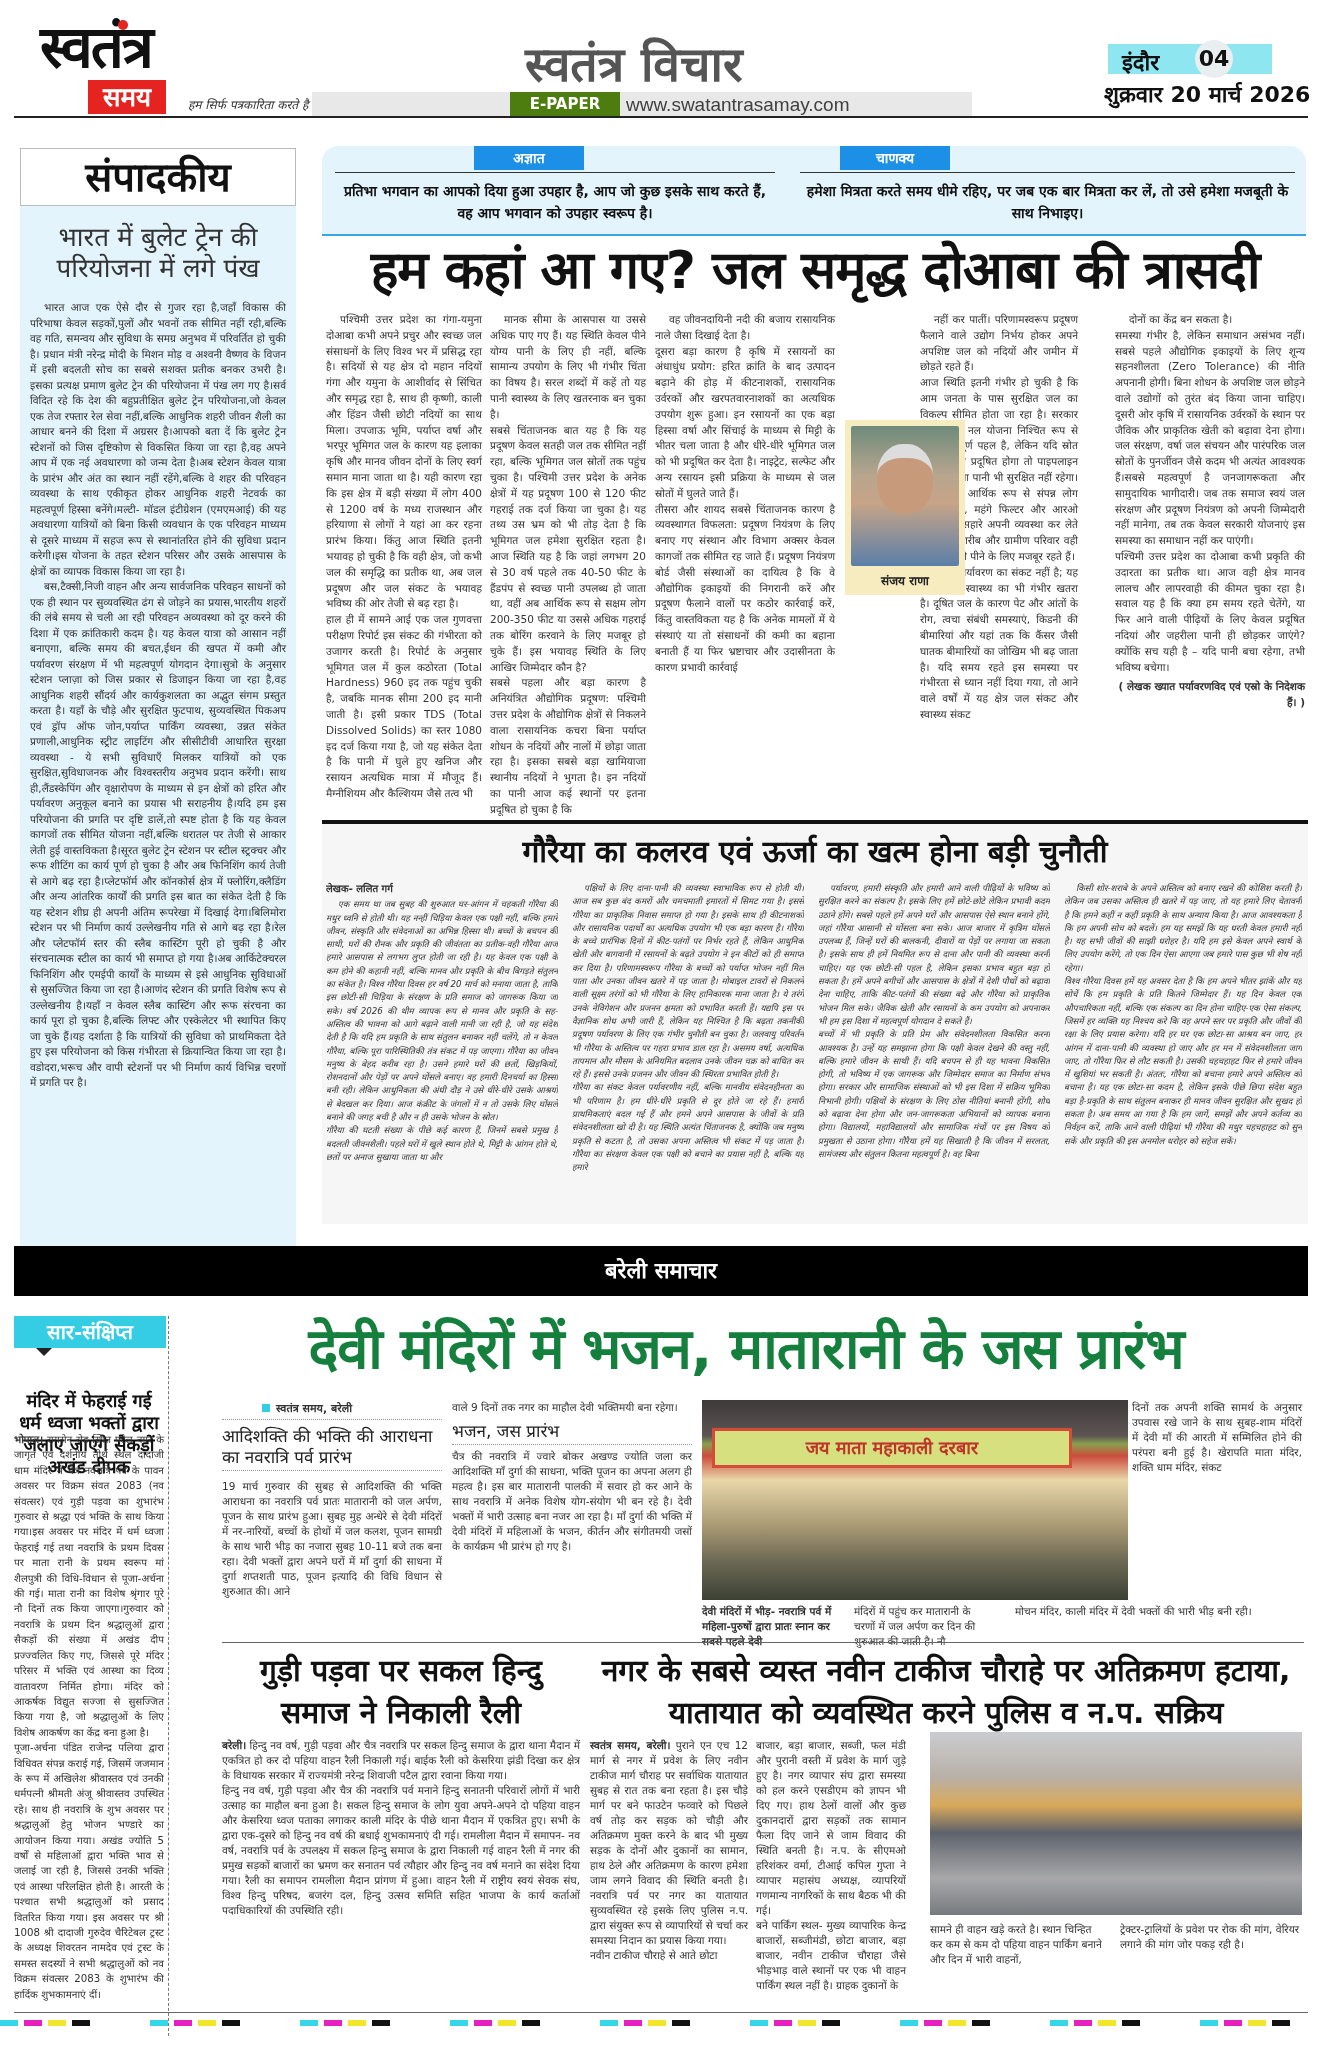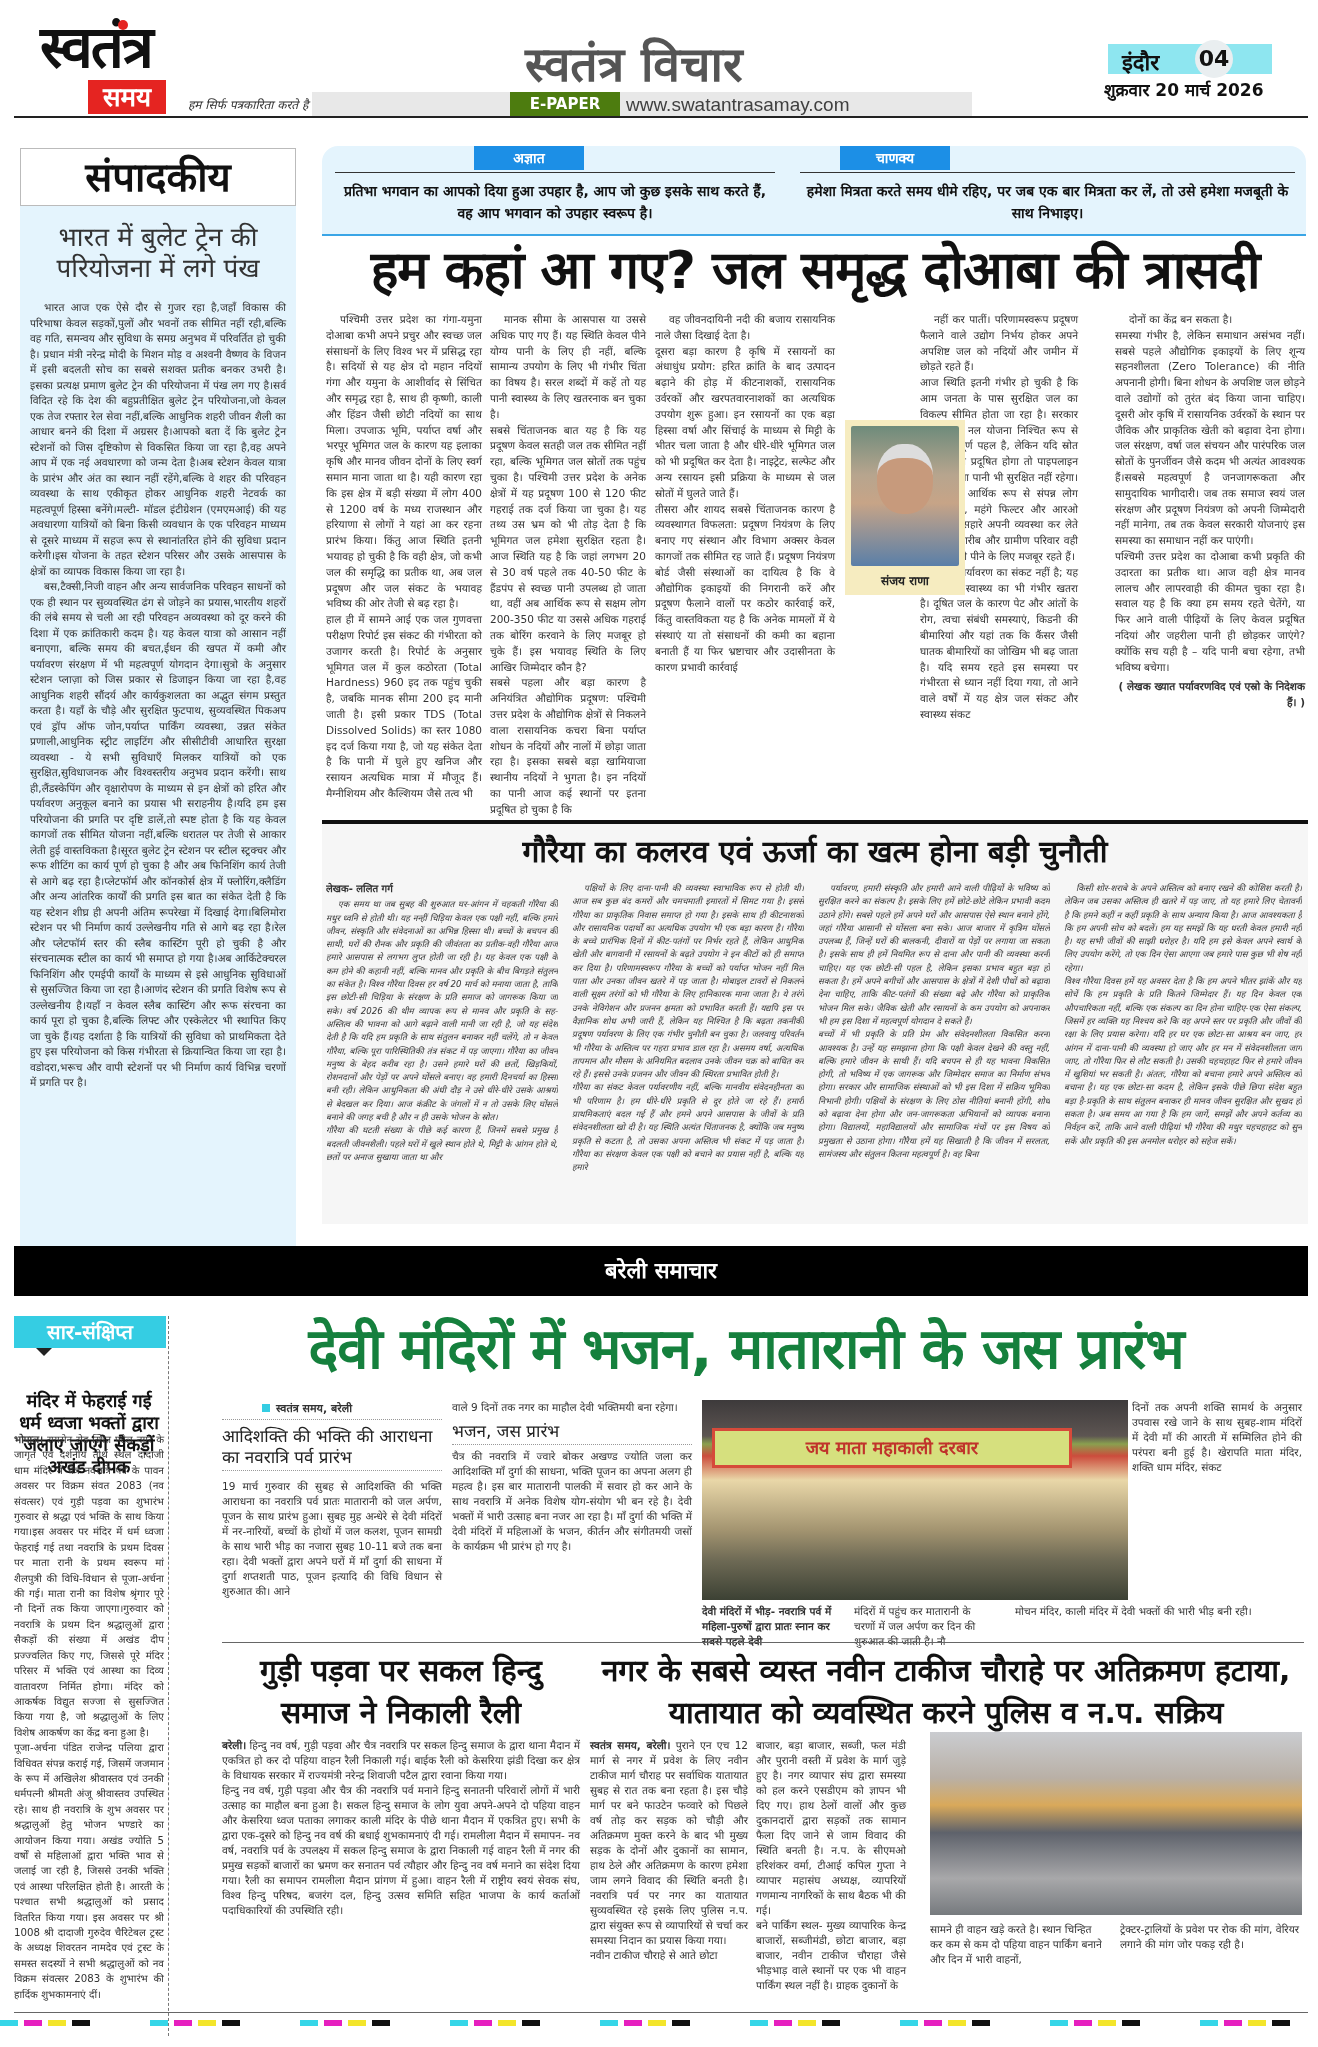--- a/index.html
+++ b/index.html
@@ -12,21 +12,21 @@
 .logo-red{left:88px;top:80px;width:78px;height:34px;background:#e52421;color:#fff;font-size:26px;font-weight:bold;text-align:center;line-height:34px}
 .tagline{left:188px;top:96px;font-size:12px;font-style:italic;color:#333;font-family:"DejaVu Serif",serif}
 .mast-title{left:525px;top:30px;font-size:48px;color:#555;font-weight:bold;font-family:"DejaVu Sans",sans-serif}
 .grey-bar{left:312px;top:92px;width:660px;height:24px;background:#e8e8e8}
 .epaper{left:510px;top:92px;width:110px;height:24px;background:#4d7c0f;color:#fff;font-weight:bold;font-size:15px;text-align:center;line-height:24px}
 .url{left:626px;top:94px;font-size:19px;color:#404040;font-family:"Liberation Sans",sans-serif}
 .mast-line{left:14px;top:116px;width:1294px;height:2px;background:#222}
 .city-box{left:1108px;top:44px;width:164px;height:30px;background:#8ee6f0}
 .city{left:1122px;top:46px;font-size:22px;font-weight:bold;color:#111}
 .page-no{left:1195px;top:40px;width:38px;height:38px;border-radius:50%;background:#e9eef0;font-size:22px;font-weight:bold;text-align:center;line-height:38px;color:#111}
-.date{left:1104px;top:78px;font-size:17px;font-weight:bold;color:#111}
+.date{left:1104px;top:78px;font-size:22px;font-weight:bold;color:#111}
 
 .ed-box{left:20px;top:148px;width:276px;height:58px;border:1px solid #bbb;background:#fff;font-size:40px;font-weight:bold;text-align:center;line-height:56px;color:#111}
 .ed-panel{left:20px;top:206px;width:276px;height:1040px;background:#e4f4fd}
 .ed-head{left:30px;top:222px;width:256px;font-size:26px;color:#333;text-align:center;line-height:31px}
 .ed-body{left:30px;top:300px;width:256px;font-size:10.5px;line-height:15.5px;color:#333;text-align:justify;text-indent:14px}
 .ed-body p{margin:0}
 
 .quote-panel{left:322px;top:146px;width:984px;height:90px;background:#e4f4fd;border-radius:16px 16px 0 0;border-bottom:2px solid #3aa5e6}
 .q-tag{top:146px;height:24px;background:#1c8fe6;color:#fff;font-size:14px;font-weight:bold;text-align:center;line-height:24px}
 .q-rule{top:172px;height:1px;background:#333}

